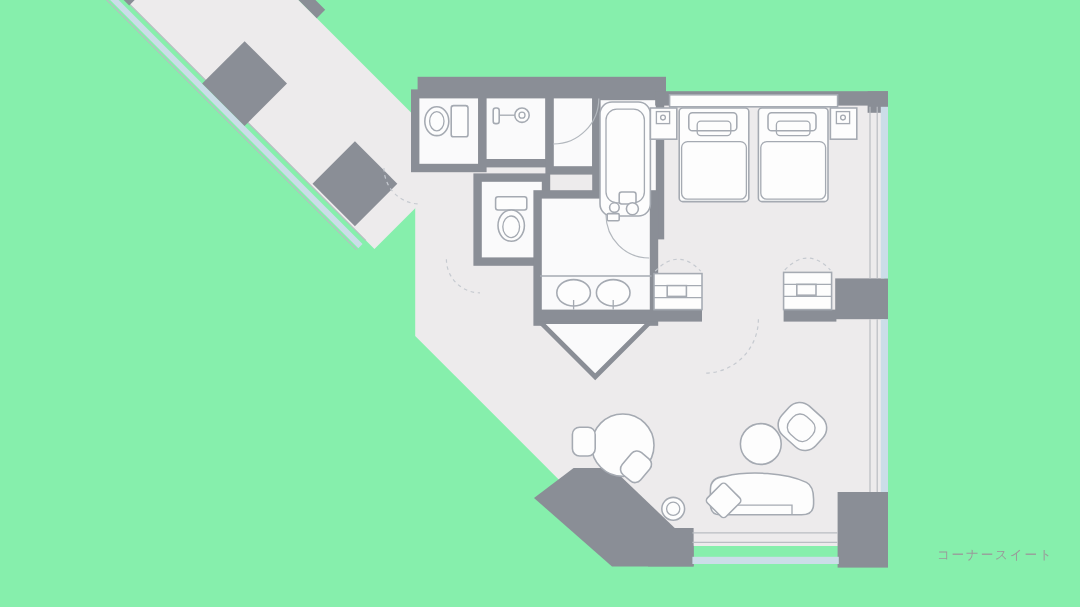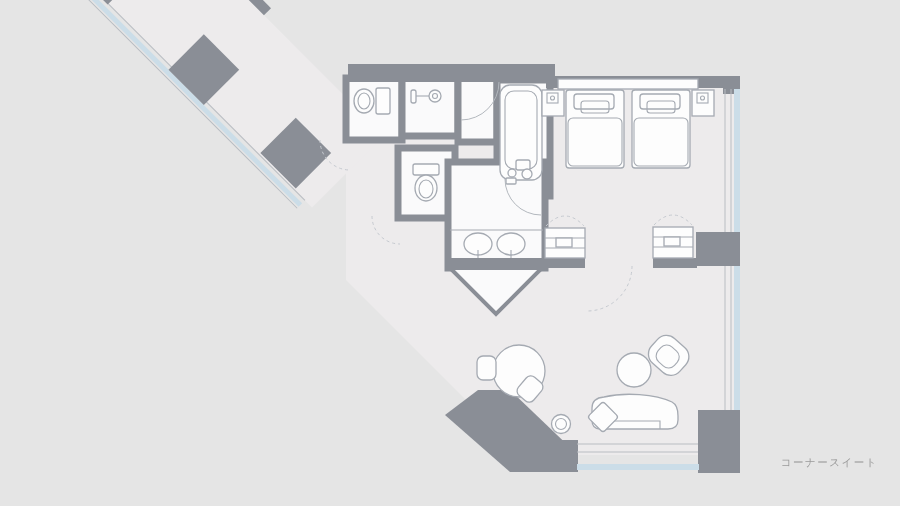--- a/index.html
+++ b/index.html
@@ -1,16 +1,16 @@
 <!DOCTYPE html>
 <html><head>
 <meta charset="utf-8">
 <style>
   html,body{margin:0;padding:0;background:#ffffff;}
-  .stage{position:relative;width:900px;height:506px;background:#e5e5e5;overflow:hidden;
+  .stage{position:relative;width:900px;height:506px;background:#86efac;overflow:hidden;
          font-family:"Liberation Sans", sans-serif;}
   svg{display:block;}
   .wall{fill:#8A8E96;}
   .floor{fill:#EDEBEC;}
   .room{fill:#FAFAFB;stroke:#8A8E96;stroke-width:7;}
   .room-thin{fill:#FAFAFB;stroke:#8A8E96;stroke-width:4;}
   .fur{fill:#FDFDFD;stroke:#A5AAB2;stroke-width:1.3;}
   .furline{stroke:#A5AAB2;fill:none;stroke-width:1.1;}
   .arc{stroke:#B3B8BE;fill:none;stroke-width:1;}
   .dash{stroke:#C6CAD0;fill:none;stroke-width:1;stroke-dasharray:3 3;}

